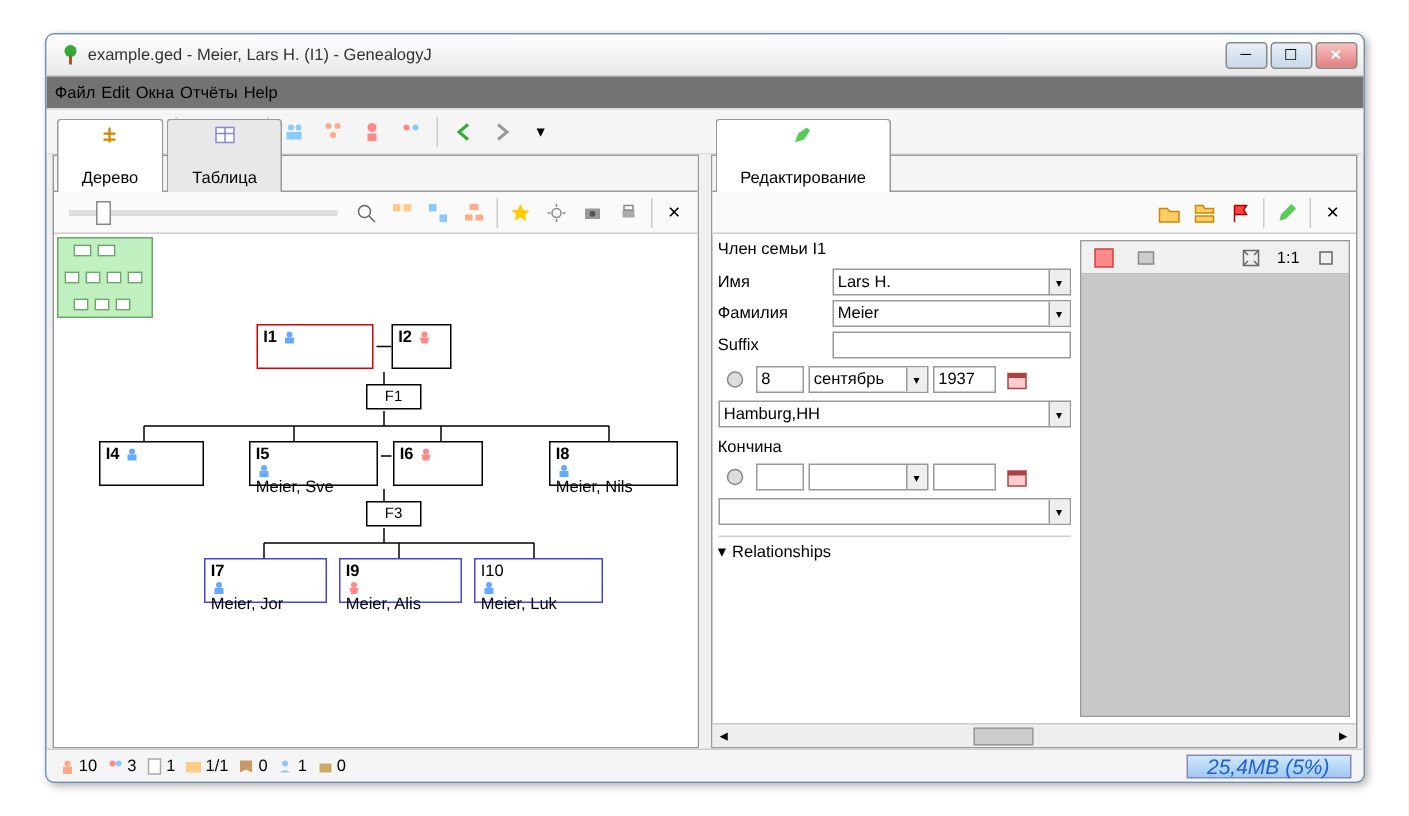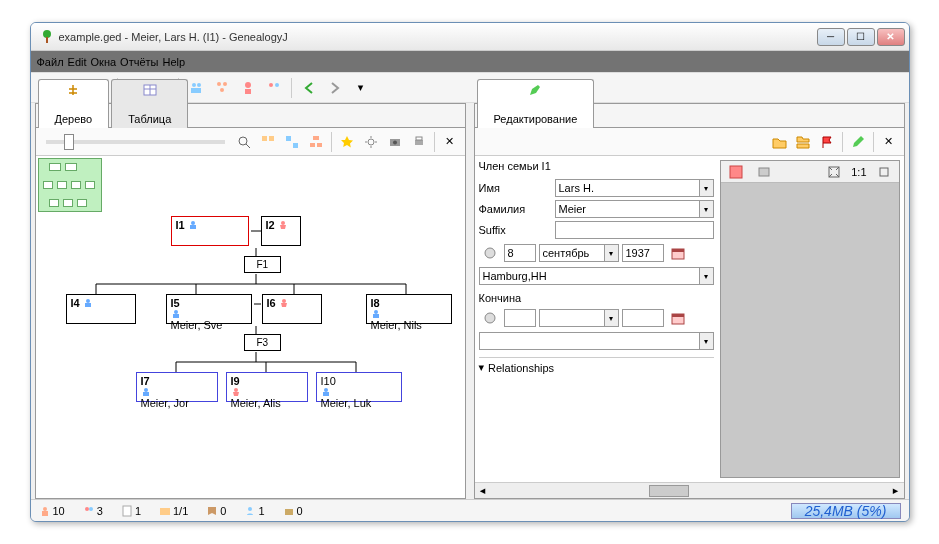--- a/index.html
+++ b/index.html
@@ -41,21 +41,21 @@
 .form-row label { width: 64px; }
 .form-row input[type=text] { flex: 1; border: 1px solid #999; height: 18px; padding: 0 3px; }
 .combo { flex: 1; border: 1px solid #999; height: 18px; display: flex; align-items: center; }
 .combo span { flex: 1; padding: 0 3px; }
 .combo-arrow { width: 14px; height: 16px; background: #eee; border-left: 1px solid #999; display: flex; align-items: center; justify-content: center; font-size: 8px; cursor: pointer; }
 .date-row { display: flex; align-items: center; gap: 3px; }
 .date-row input { width: 32px; border: 1px solid #999; height: 18px; padding: 0 3px; }
 .section-hdr { display: flex; align-items: center; gap: 4px; font-size: 11px; margin-top: 4px; border-top: 1px solid #ccc; padding-top: 3px; }
 .media-panel { width: 180px; background: #d8d8d8; border: 1px solid #999; display: flex; flex-direction: column; }
 .media-toolbar { height: 22px; background: #f0f0f0; display: flex; align-items: center; padding: 0 4px; gap: 6px; border-bottom: 1px solid #bbb; }
-.statusbar { height: 22px; display: flex; align-items: center; padding: 0 8px; gap: 18px; border-top: 1px solid #ccc; background: #f5f5f5; }
+.statusbar { height: 22px; display: flex; align-items: center; padding: 0 8px; gap: 6px; border-top: 1px solid #ccc; background: #f5f5f5; }
 .status-item { display: flex; align-items: center; gap: 2px; }
 .mem-bar { margin-left: auto; width: 110px; height: 16px; background: linear-gradient(#d0e8ff,#a0c8f0); border: 1px solid #88b; display: flex; align-items: center; justify-content: center; color: #2060d0; font-size: 14px; font-style: italic; }
 .radio-group { display: flex; align-items: center; gap: 8px; }
 .scroll-h { height: 16px; background: #eee; border-top: 1px solid #ccc; display: flex; align-items: center; }
 .scroll-track { flex: 1; position: relative; height: 14px; }
 .scroll-thumb { position:absolute; left: 40%; width: 40px; height: 12px; background: #ccc; border: 1px solid #999; top: 1px; }
 svg { display: block; }
 </style>
 </head>
 <body>

